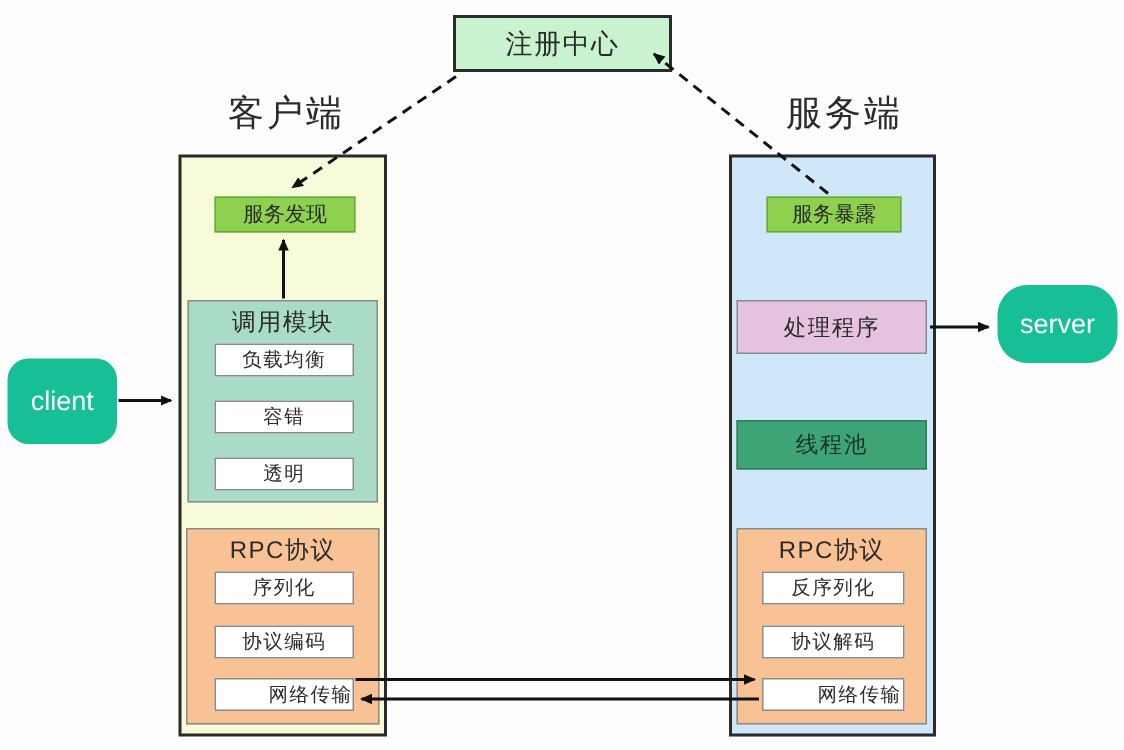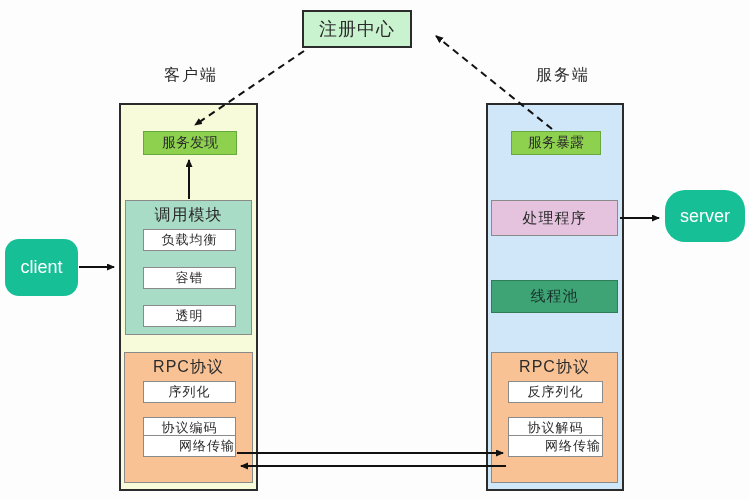--- a/index.html
+++ b/index.html
@@ -26,27 +26,27 @@
   .canvas{
     position:relative;
     width:749px;height:500px;
     background:#fdfdfd;
     overflow:hidden;
   }
   .abs{position:absolute;box-sizing:border-box;}
   .center{display:flex;align-items:center;justify-content:center;text-align:center;}
 
   .registry{
-    left:302px;top:10px;width:110px;height:38px;
+    left:302px;top:10px;width:146px;height:38px;
     background:var(--registry-bg);
     border:2px solid #2b2b2b;
     font-size:18px;letter-spacing:1px;
   }
   .col-header{
-    font-size:16px;letter-spacing:2px;color:#2b2b2b;
+    font-size:24px;letter-spacing:2px;color:#2b2b2b;
   }
   .header-left{left:146px;top:62px;width:90px;height:26px;}
   .header-right{left:518px;top:62px;width:90px;height:26px;}
 
   .column{
     border:2px solid #2b2b2b;
   }
   .col-left{left:119px;top:103px;width:139px;height:388px;background:var(--col-left-bg);}
   .col-right{left:486px;top:103px;width:138px;height:388px;background:var(--col-right-bg);}
 
@@ -69,21 +69,21 @@
     font-size:16px;letter-spacing:1px;
   }
   .white-box{
     background:#ffffff;
     border:1px solid var(--box-border);
     font-size:13px;letter-spacing:1px;
   }
   .wb-l{left:143px;width:93px;height:22px;text-align:right;}
   .wb-r{left:508px;width:95px;height:22px;}
   .wb1{top:229px;} .wb2{top:267px;} .wb3{top:305px;}
-  .wb4{top:381px;} .wb5{top:417px;} .wb6{top:435px;padding-left:35px;}
+  .wb4{top:381px;} .wb5{top:417px;} .wb6{top:452px;padding-left:35px;}
 
   .handler{left:491px;top:200px;width:127px;height:36px;background:var(--pink-bg);border:1px solid var(--box-border);font-size:15px;letter-spacing:1px;}
   .threadpool{left:491px;top:280px;width:127px;height:33px;background:var(--deepgreen-bg);border:1px solid #2e7d57;font-size:15px;letter-spacing:1px;color:#16322a;}
 
   .node{
     background:var(--node-bg);
     color:#ffffff;
     font-size:18px;
   }
   .node-client{left:5px;top:239px;width:73px;height:57px;border-radius:14px;}

